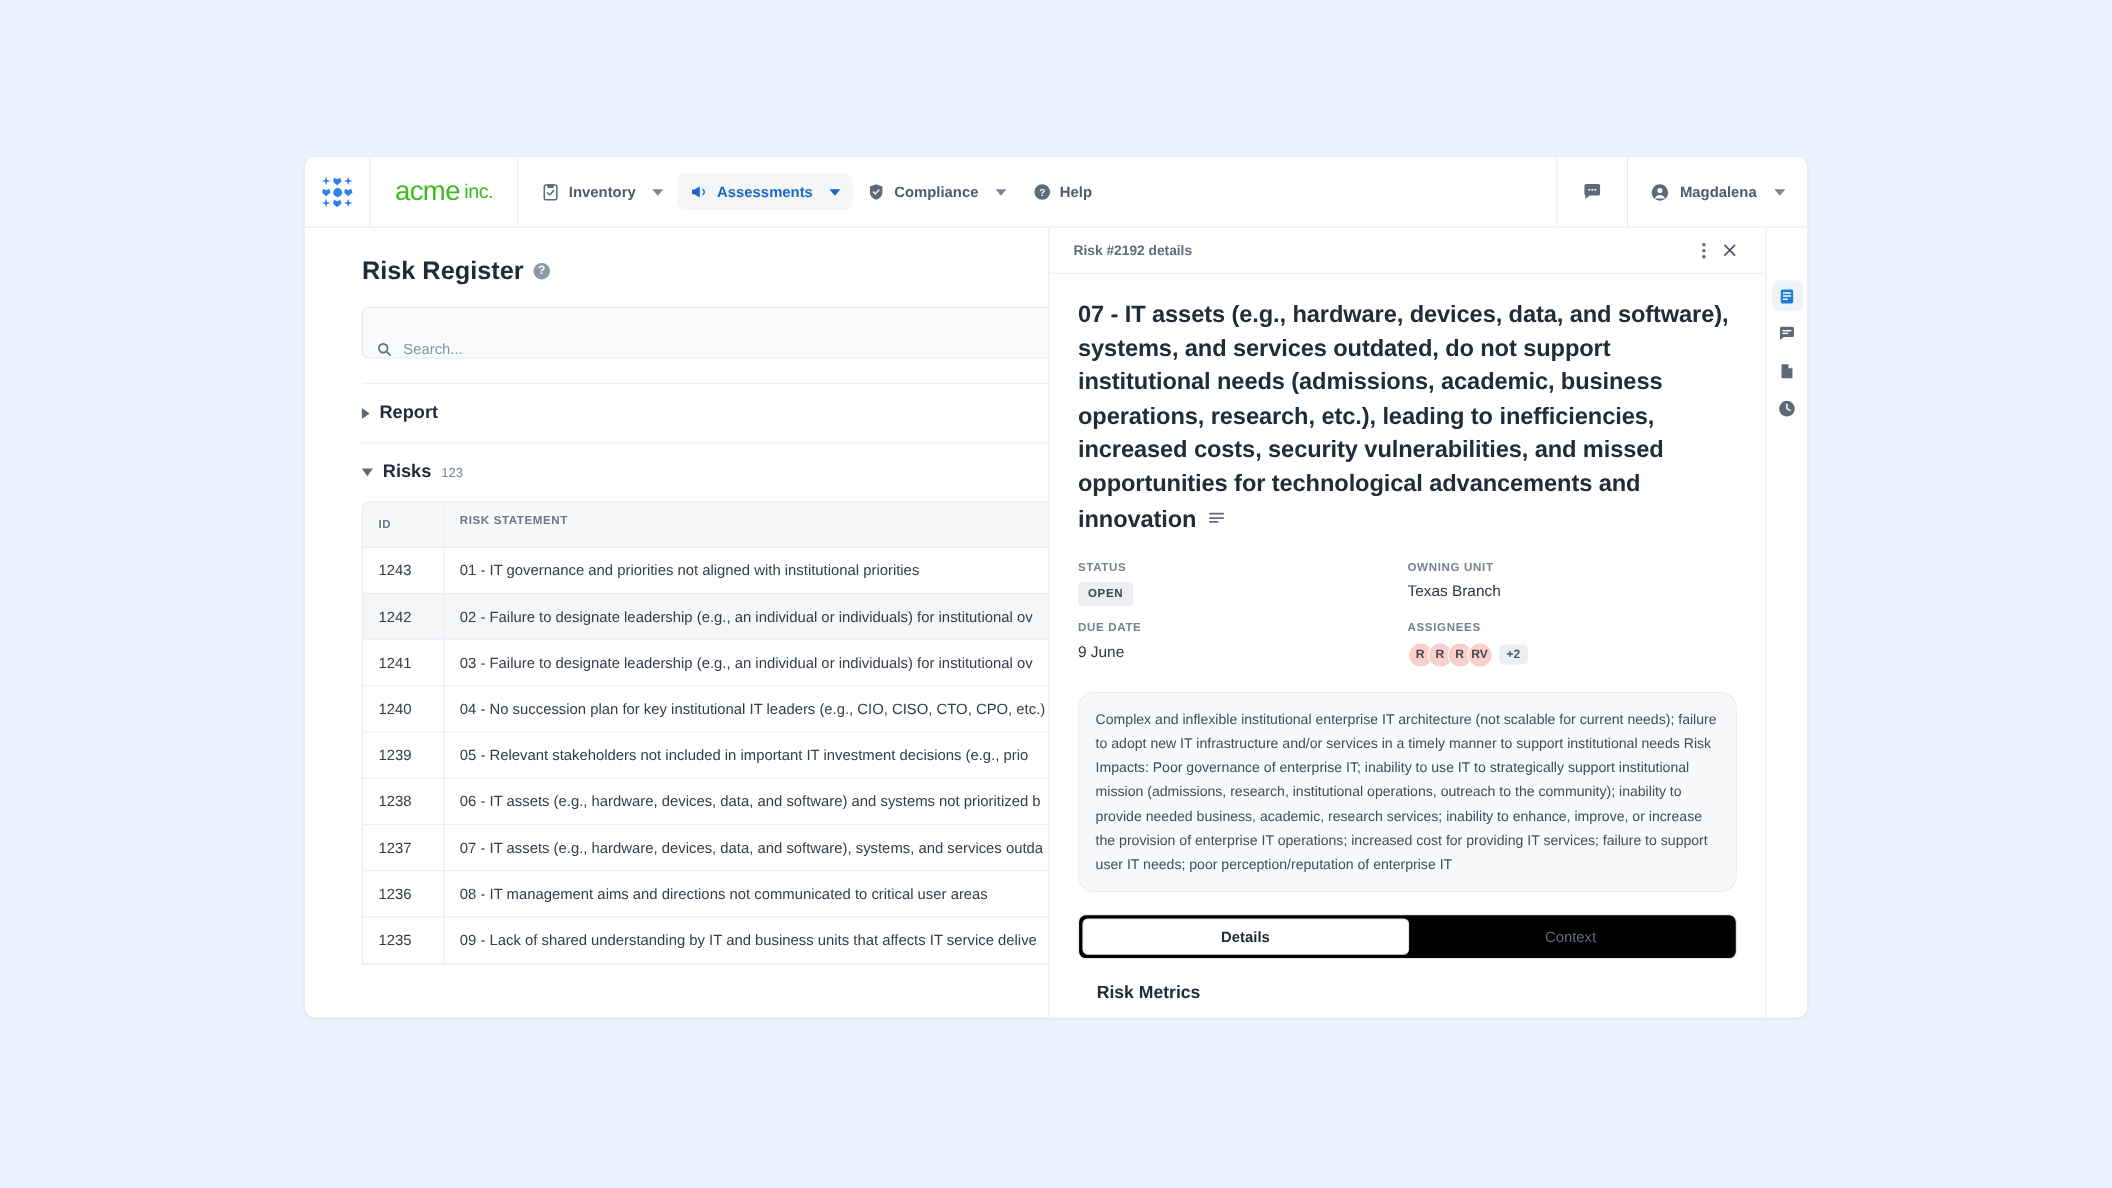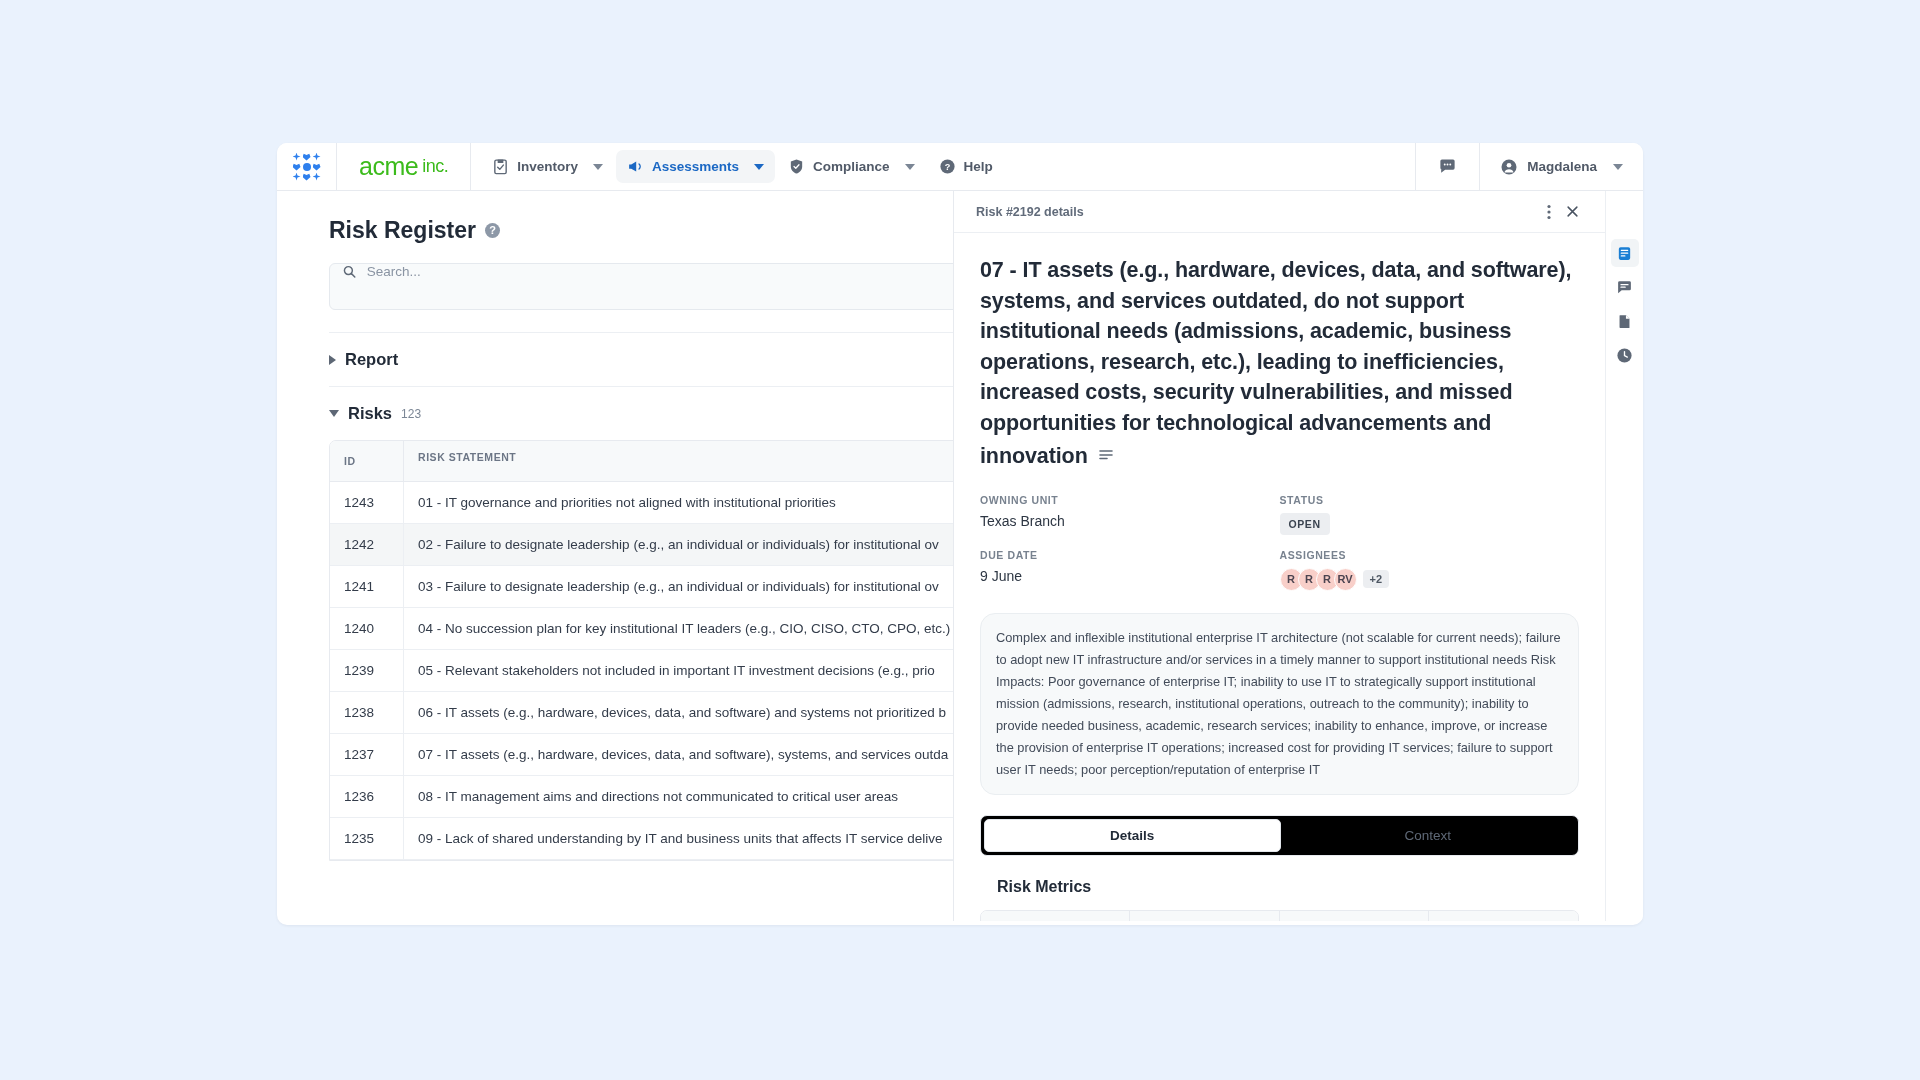--- a/index.html
+++ b/index.html
@@ -16,21 +16,21 @@
     left: 277px; top: 143px;
     width: 1366px; height: 782px;
     background: #ffffff;
     border-radius: 10px;
     overflow: hidden;
     box-shadow: 0 1px 3px rgba(16,24,40,.06);
   }
 
   
   #topnav {
-    height: 48px;
+    height: 64px;
     display: flex;
     align-items: stretch;
     border-bottom: 1px solid #e7eaef;
     background: #fff;
   }
   .nav-cell { display: flex; align-items: center; }
   #logo-mark {
     width: 60px; min-width: 60px;
     justify-content: center;
     border-right: 1px solid #e7eaef;
@@ -91,21 +91,21 @@
     width: 15px; height: 15px; border-radius: 50%;
     background: #8d98a7; color: #fff;
     font-size: 11px; font-weight: 700;
     display: flex; align-items: center; justify-content: center;
     line-height: 1;
   }
   #search-wrap {
     margin-top: 19px; margin-right: 0;
     width: 1010px; height: 47px;
     background: #f8fafb; border: 1px solid #e5e9ee; border-radius: 6px;
-    display: flex; align-items: flex-start; gap: 10px; padding: 0 12px;
+    display: flex; align-items: flex-end; gap: 10px; padding: 0 12px;
   }
   #search-input {
     border: none; background: transparent; outline: none;
     font-size: 13.5px; color: #555e6c; width: 100%;
     font-family: "Liberation Sans", sans-serif;
   }
   #search-input::placeholder { color: #8a94a3; }
 
   .section-divider { border-top: 1px solid #eceff3; margin-top: 22px; width: 1010px; }
   .section-head { display: flex; align-items: center; gap: 9px; padding: 17px 0; }
@@ -436,26 +436,26 @@
             <span>07 - IT assets (e.g., hardware, devices, data, and software), systems, and services outdated, do not support institutional needs (admissions, academic, business operations, research, etc.), leading to inefficiencies, increased costs, security vulnerabilities, and missed opportunities for technological advancements and innovation</span>
             <span class="inline-lines">
               <svg width="14" height="11" viewBox="0 0 14 11" stroke="#5f6977" stroke-width="1.6" stroke-linecap="round">
                 <path d="M1 2h12M1 6h12M1 9.5h7"></path>
               </svg>
             </span>
           </div>
 
           <div id="meta-grid">
             <div>
+              <div class="meta-label">STATUS</div>
+              <span class="status-pill">OPEN</span>
+            </div>
+            <div>
               <div class="meta-label">OWNING UNIT</div>
               <div class="meta-value">Texas Branch</div>
-            </div>
-            <div>
-              <div class="meta-label">STATUS</div>
-              <span class="status-pill">OPEN</span>
             </div>
             <div>
               <div class="meta-label">DUE DATE</div>
               <div class="meta-value">9 June</div>
             </div>
             <div>
               <div class="meta-label">ASSIGNEES</div>
               <div id="avatars">
                   <div class="avatar">R</div>
                   <div class="avatar">R</div>

